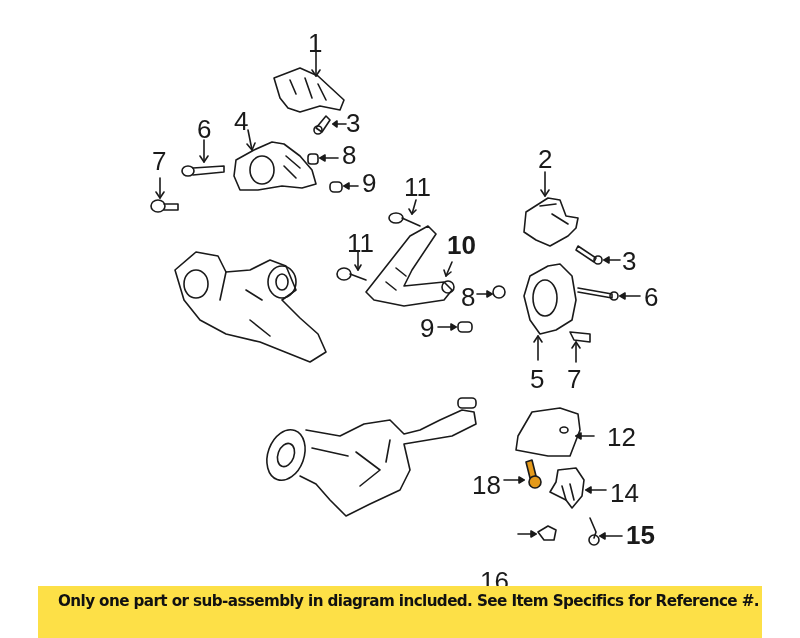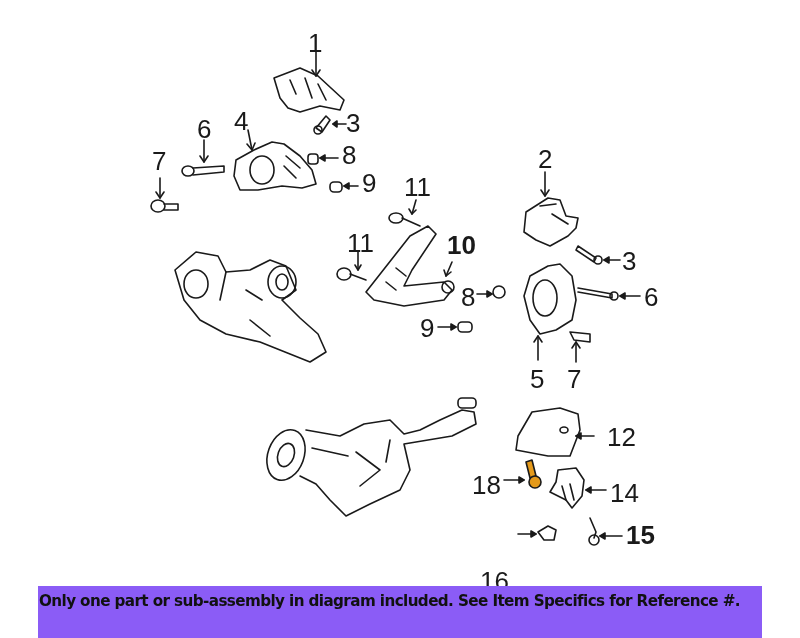--- a/index.html
+++ b/index.html
@@ -1,19 +1,19 @@
 <!DOCTYPE html>
 <html><head>
 <meta charset="utf-8">
 <style>
   html, body { margin: 0; padding: 0; }
   body { width: 800px; height: 638px; background: #ffffff; position: relative; overflow: hidden; font-family: "DejaVu Sans", sans-serif; }
   #diagram { position: absolute; left: 0; top: 0; width: 800px; height: 585px; }
   .callout { position: absolute; font-family: "Liberation Sans", sans-serif; font-size: 26px; color: #1a1a1a; line-height: 1; }
-  #banner { position: absolute; left: 38px; top: 586px; width: 724px; height: 52px; background: #8b5cf6; box-sizing: border-box; padding: 4px 10px 0 1px; }
+  #banner { position: absolute; left: 38px; top: 586px; width: 724px; height: 52px; background: #fde047; box-sizing: border-box; padding: 4px 10px 0 20px; }
   #banner .line { font-family: "DejaVu Sans", sans-serif; font-weight: bold; font-size: 15.2px; color: #111; letter-spacing: -0.6px; line-height: 22px; white-space: nowrap; }
 </style>
 </head>
 <body>
 
 <div id="diagram">
   <svg width="800" height="585" viewBox="0 0 800 585" fill="none" stroke="#1a1a1a" stroke-width="1.6" stroke-linejoin="round" stroke-linecap="round">
 
     <g>
       <path d="M274 78 L300 68 L318 76 L344 100 L340 110 L320 106 L300 112 L288 108 L280 98 Z"></path>

